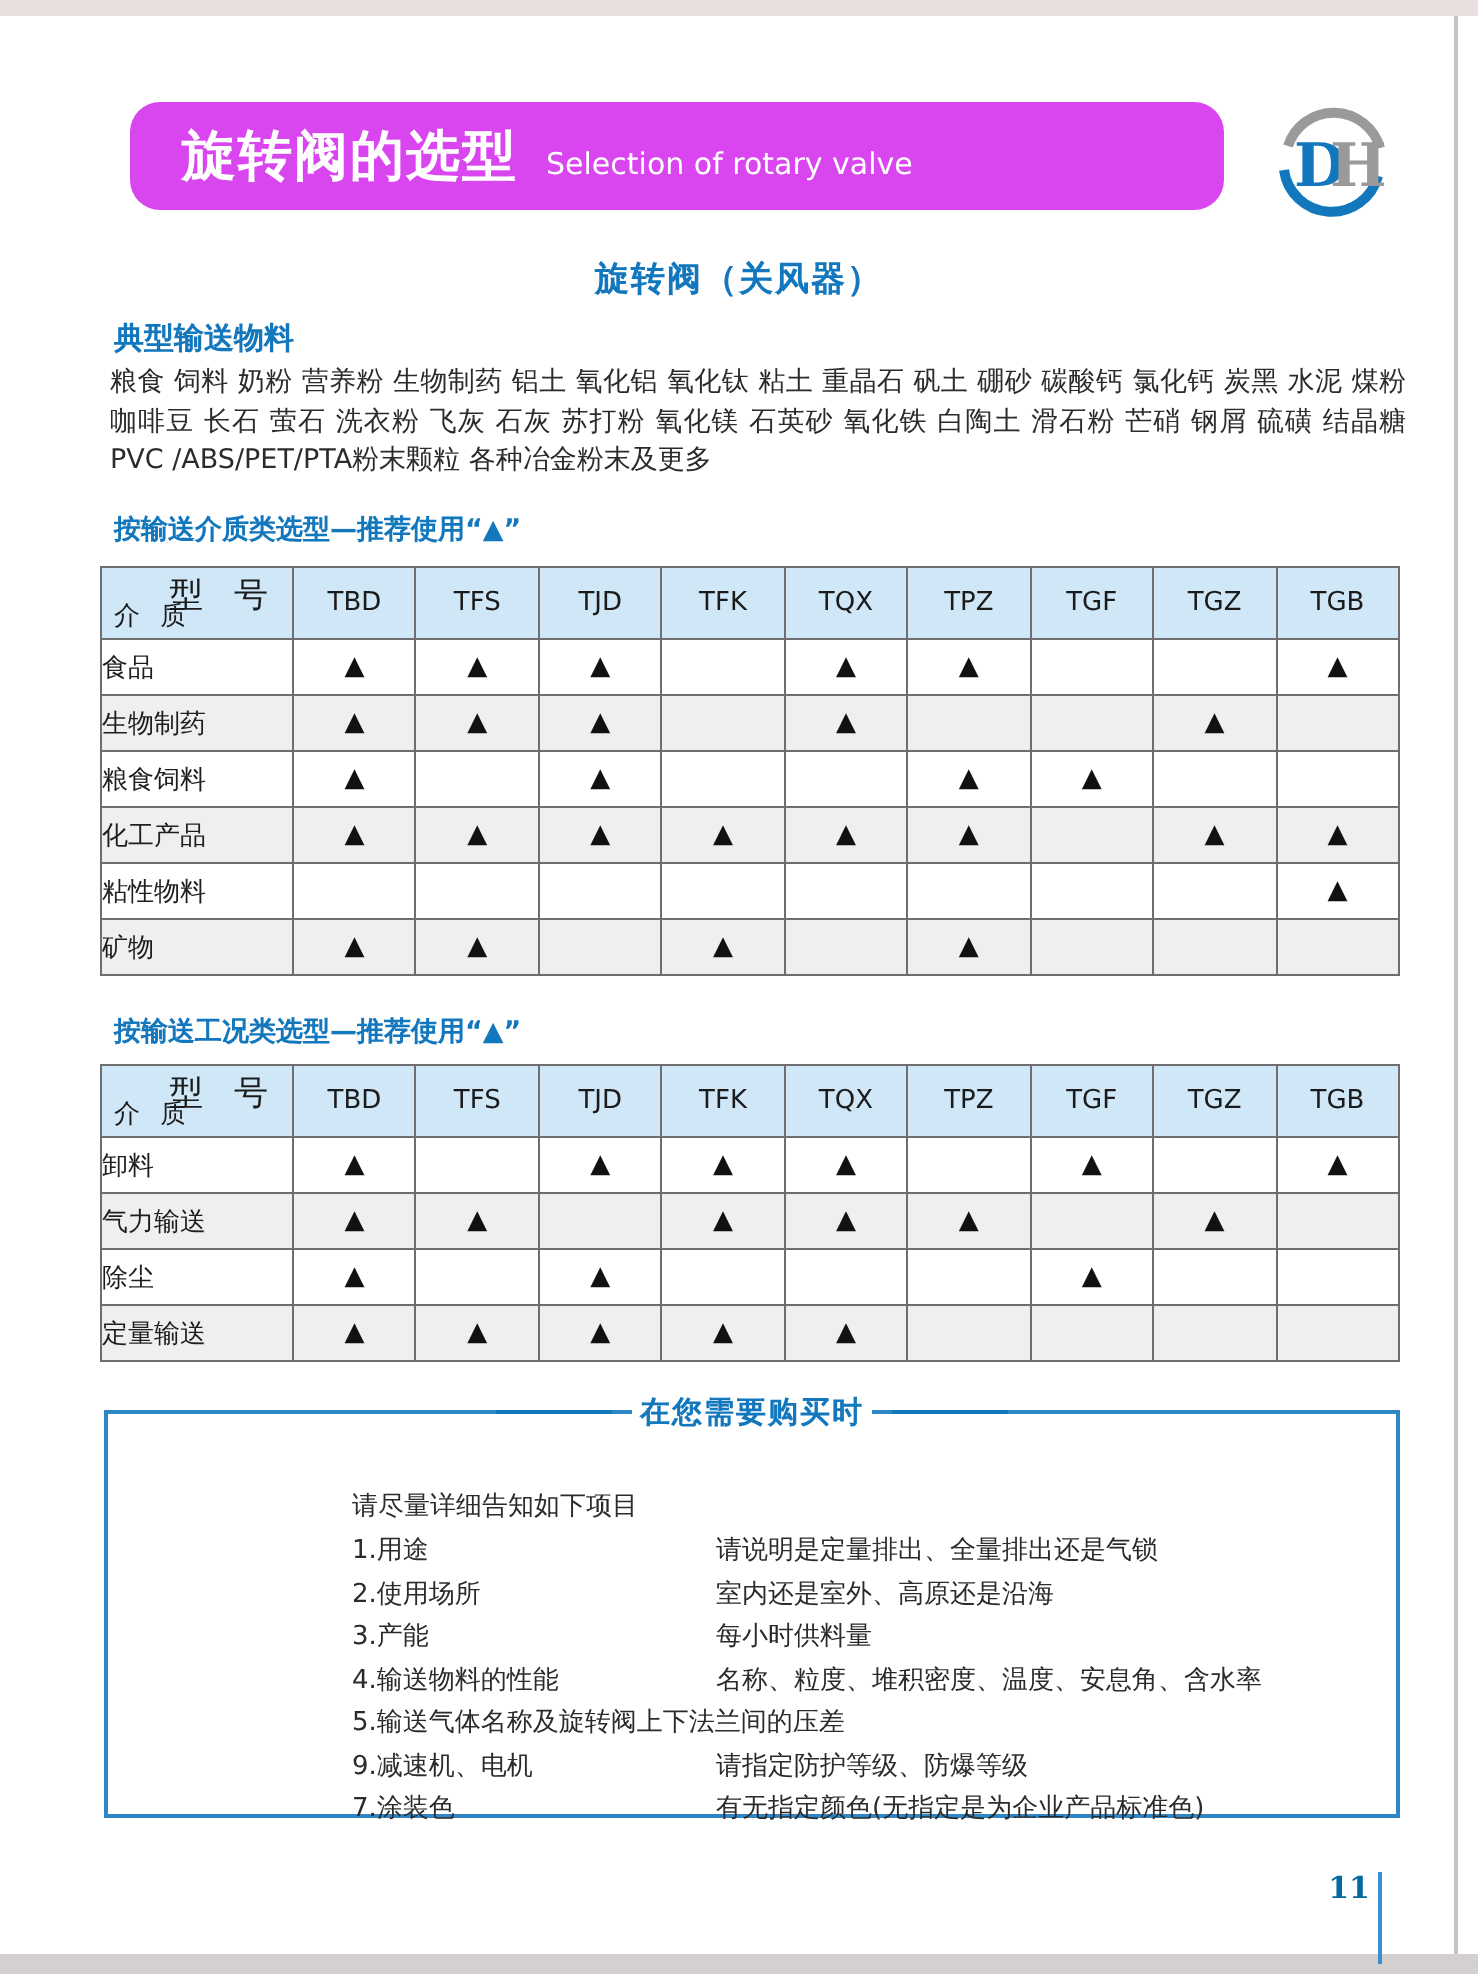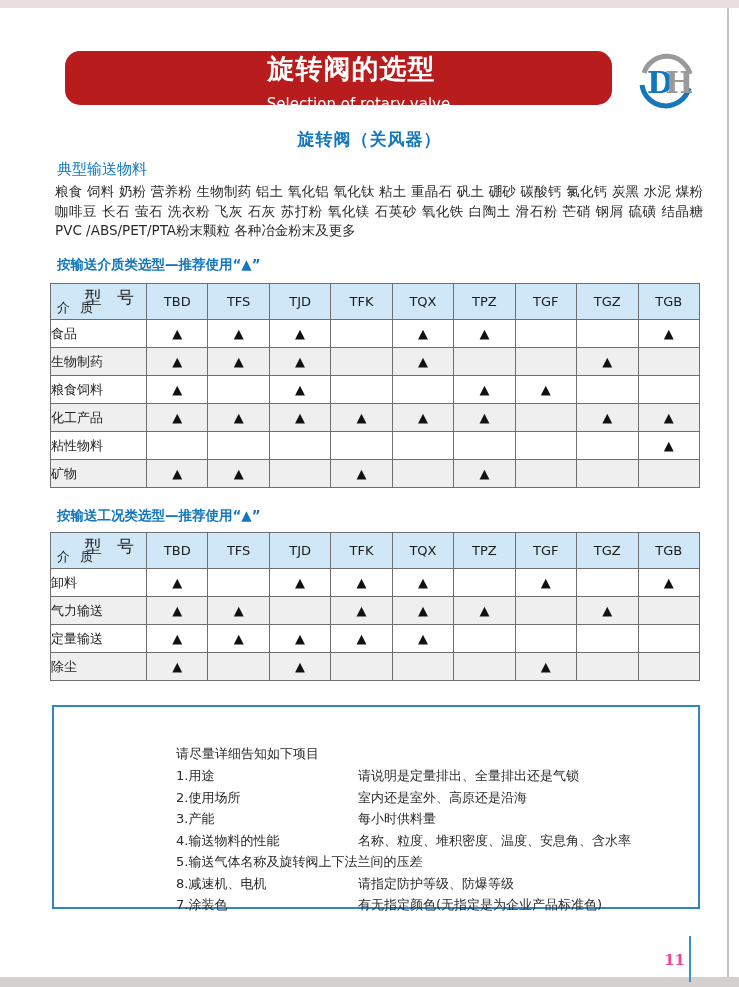--- a/index.html
+++ b/index.html
@@ -9,36 +9,36 @@
     font-family:"DejaVu Sans", sans-serif; color:#2e2e2e;
   }
   
   .edge-top    { position:absolute; left:0; top:0; width:739px; height:8px; background:#e9dfdf; }
   .edge-bottom { position:absolute; left:0; top:977px; width:739px; height:10px; background:#d5d0d0; }
   .edge-right  { position:absolute; left:727px; top:8px; width:2px; height:969px; background:#c9c2c2; }
 
   
   .banner {
     position:absolute; left:65px; top:51px; width:547px; height:54px;
-    background:#b91c1c; border-radius:15px;
-    display:flex; align-items:center; padding-left:26px; box-sizing:border-box;flex-direction:column;
+    background:#d946ef; border-radius:15px;
+    display:flex; align-items:center; padding-left:26px; box-sizing:border-box;
   }
   .banner-zh { color:#ffffff; font-size:27px; font-weight:bold; letter-spacing:1px; }
   .banner-en { color:#ffffff; font-size:15px; margin-left:14px; margin-top:8px; }
 
   .logo { position:absolute; left:636px; top:50px; width:60px; height:60px; }
 
   .subtitle {
     position:absolute; left:0; top:128px; width:739px; text-align:center;
     color:#1277bd; font-size:17px; font-weight:bold; letter-spacing:1px;
   }
 
   .materials-heading {
     position:absolute; left:57px; top:160px;
-    color:#1277bd; font-size:15px; font-weight:normal;
+    color:#1277bd; font-size:15px; font-weight:bold;
   }
   .materials-body {
     position:absolute; left:55px; top:182px; width:648px;
     font-size:13.5px; line-height:19.5px; color:#2b2b2b; text-align:justify;
   }
 
   .tbl-heading {
     position:absolute; left:57px;
     color:#1277bd; font-size:13.5px; font-weight:bold;
   }
@@ -82,21 +82,21 @@
     background:#ffffff; padding:0 4px; line-height:20px;
   }
   .box-content { position:absolute; left:122px; top:36px; right:10px; }
   .box-intro { font-size:13px; color:#2b2b2b; line-height:21px; margin-bottom:1px; }
   .box-item { display:flex; font-size:13px; color:#2b2b2b; line-height:21.5px;gap:12px; }
   .item-label { min-width:170px; white-space:nowrap; }
   .item-desc { flex:1; }
 
   .page-number {
     position:absolute; left:655px; top:935px; width:30px; text-align:right;
-    font-family:"DejaVu Serif", serif; font-weight:bold; font-size:15px; color:#ec4899;margin-top:16px;
+    font-family:"DejaVu Serif", serif; font-weight:bold; font-size:15px; color:#0369a1;
   }
   .page-number-line { position:absolute; left:689px; top:936px; width:2px; height:46px; background:#3b8fd0; }
 </style>
 </head>
 <body>
 
 <div class="stage">
 
   <div class="edge-top"></div>
   <div class="edge-bottom"></div>
@@ -252,47 +252,52 @@
           <td class="mark-cell">▲</td>
           <td class="mark-cell"></td>
           <td class="mark-cell">▲</td>
           <td class="mark-cell">▲</td>
           <td class="mark-cell">▲</td>
           <td class="mark-cell"></td>
           <td class="mark-cell">▲</td>
           <td class="mark-cell"></td>
         </tr>
         <tr>
+          <td class="row-label">除尘</td>
+          <td class="mark-cell">▲</td>
+          <td class="mark-cell"></td>
+          <td class="mark-cell">▲</td>
+          <td class="mark-cell"></td>
+          <td class="mark-cell"></td>
+          <td class="mark-cell"></td>
+          <td class="mark-cell">▲</td>
+          <td class="mark-cell"></td>
+          <td class="mark-cell"></td>
+        </tr>
+        <tr>
           <td class="row-label">定量输送</td>
           <td class="mark-cell">▲</td>
           <td class="mark-cell">▲</td>
           <td class="mark-cell">▲</td>
           <td class="mark-cell">▲</td>
           <td class="mark-cell">▲</td>
           <td class="mark-cell"></td>
           <td class="mark-cell"></td>
-          <td class="mark-cell"></td>
-          <td class="mark-cell"></td>
-        </tr>
-        <tr>
-          <td class="row-label">除尘</td>
-          <td class="mark-cell">▲</td>
-          <td class="mark-cell"></td>
-          <td class="mark-cell">▲</td>
-          <td class="mark-cell"></td>
-          <td class="mark-cell"></td>
-          <td class="mark-cell"></td>
-          <td class="mark-cell">▲</td>
           <td class="mark-cell"></td>
           <td class="mark-cell"></td>
         </tr>
       </tbody>
     </table>
 
   <div class="purchase-box">
+    <div class="box-title">
+      <span class="rule"></span>
+      <span class="title-text">在您需要购买时</span>
+      <span class="rule"></span>
+    </div>
     <div class="box-content">
       <div class="box-intro">请尽量详细告知如下项目</div>
       <div id="box-items">
           <div class="box-item">
             <span class="item-label">1.用途</span>
             <span class="item-desc">请说明是定量排出、全量排出还是气锁</span>
           </div>
           <div class="box-item">
             <span class="item-label">2.使用场所</span>
             <span class="item-desc">室内还是室外、高原还是沿海</span>
@@ -303,21 +308,21 @@
           </div>
           <div class="box-item">
             <span class="item-label">4.输送物料的性能</span>
             <span class="item-desc">名称、粒度、堆积密度、温度、安息角、含水率</span>
           </div>
           <div class="box-item">
             <span class="item-label">5.输送气体名称及旋转阀上下法兰间的压差</span>
             <span class="item-desc"></span>
           </div>
           <div class="box-item">
-            <span class="item-label">8.减速机、电机</span>
+            <span class="item-label">9.减速机、电机</span>
             <span class="item-desc">请指定防护等级、防爆等级</span>
           </div>
           <div class="box-item">
             <span class="item-label">7.涂装色</span>
             <span class="item-desc">有无指定颜色(无指定是为企业产品标准色)</span>
           </div>
         </div>
     </div>
   </div>
 

